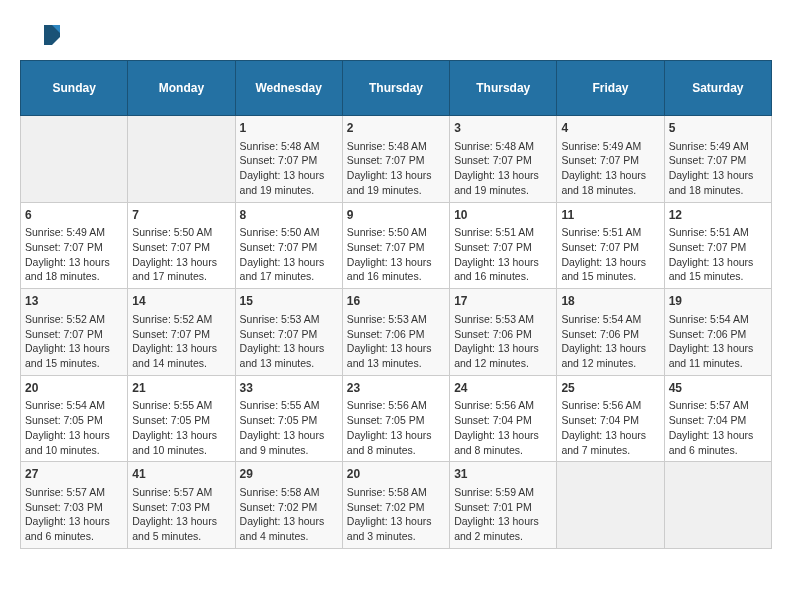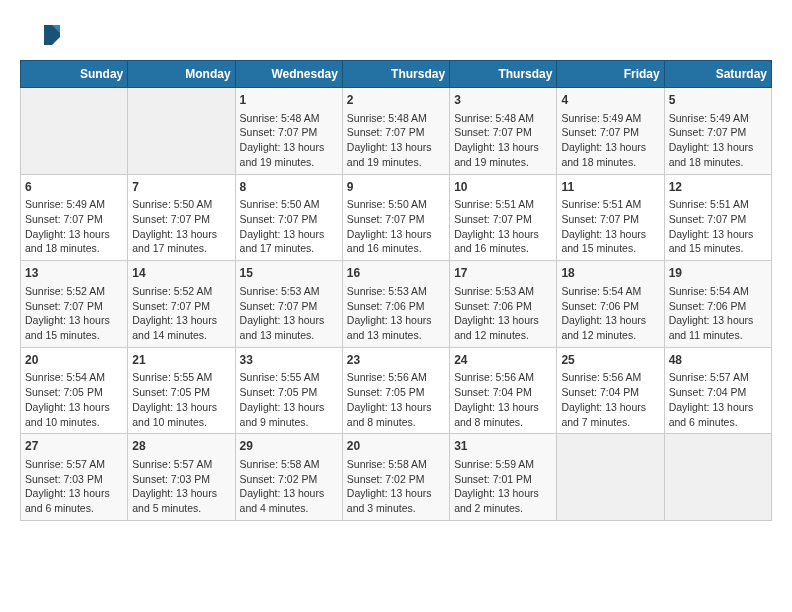--- a/index.html
+++ b/index.html
@@ -46,22 +46,22 @@
       color: #333;
     }
     .calendar {
       width: 100%;
       border-collapse: collapse;
       font-size: 11px;
     }
     .calendar thead tr th {
       background-color: #2471a3;
       color: #fff;
-      padding: 6px 4px;
-      text-align: right;
+      padding: 20px 4px;
+      text-align: center;
       font-size: 12px;
       font-weight: bold;
       border: 1px solid #1a5276;
     }
     .calendar tbody tr td {
       border: 1px solid #ccc;
       vertical-align: top;
       padding: 4px;
       width: calc(100% / 7);
       height: 80px;
@@ -274,35 +274,35 @@
           <div>Sunset: 7:04 PM</div>
           <div>Daylight: 13 hours and 8 minutes.</div>
         </td>
         <td>
           <span class="day-number">25</span>
           <div>Sunrise: 5:56 AM</div>
           <div>Sunset: 7:04 PM</div>
           <div>Daylight: 13 hours and 7 minutes.</div>
         </td>
         <td>
-          <span class="day-number">48</span>
+          <span class="day-number">45</span>
           <div>Sunrise: 5:57 AM</div>
           <div>Sunset: 7:04 PM</div>
           <div>Daylight: 13 hours and 6 minutes.</div>
         </td>
       </tr>
       <tr>
         <td>
           <span class="day-number">27</span>
           <div>Sunrise: 5:57 AM</div>
           <div>Sunset: 7:03 PM</div>
           <div>Daylight: 13 hours and 6 minutes.</div>
         </td>
         <td>
-          <span class="day-number">28</span>
+          <span class="day-number">41</span>
           <div>Sunrise: 5:57 AM</div>
           <div>Sunset: 7:03 PM</div>
           <div>Daylight: 13 hours and 5 minutes.</div>
         </td>
         <td>
           <span class="day-number">29</span>
           <div>Sunrise: 5:58 AM</div>
           <div>Sunset: 7:02 PM</div>
           <div>Daylight: 13 hours and 4 minutes.</div>
         </td>

